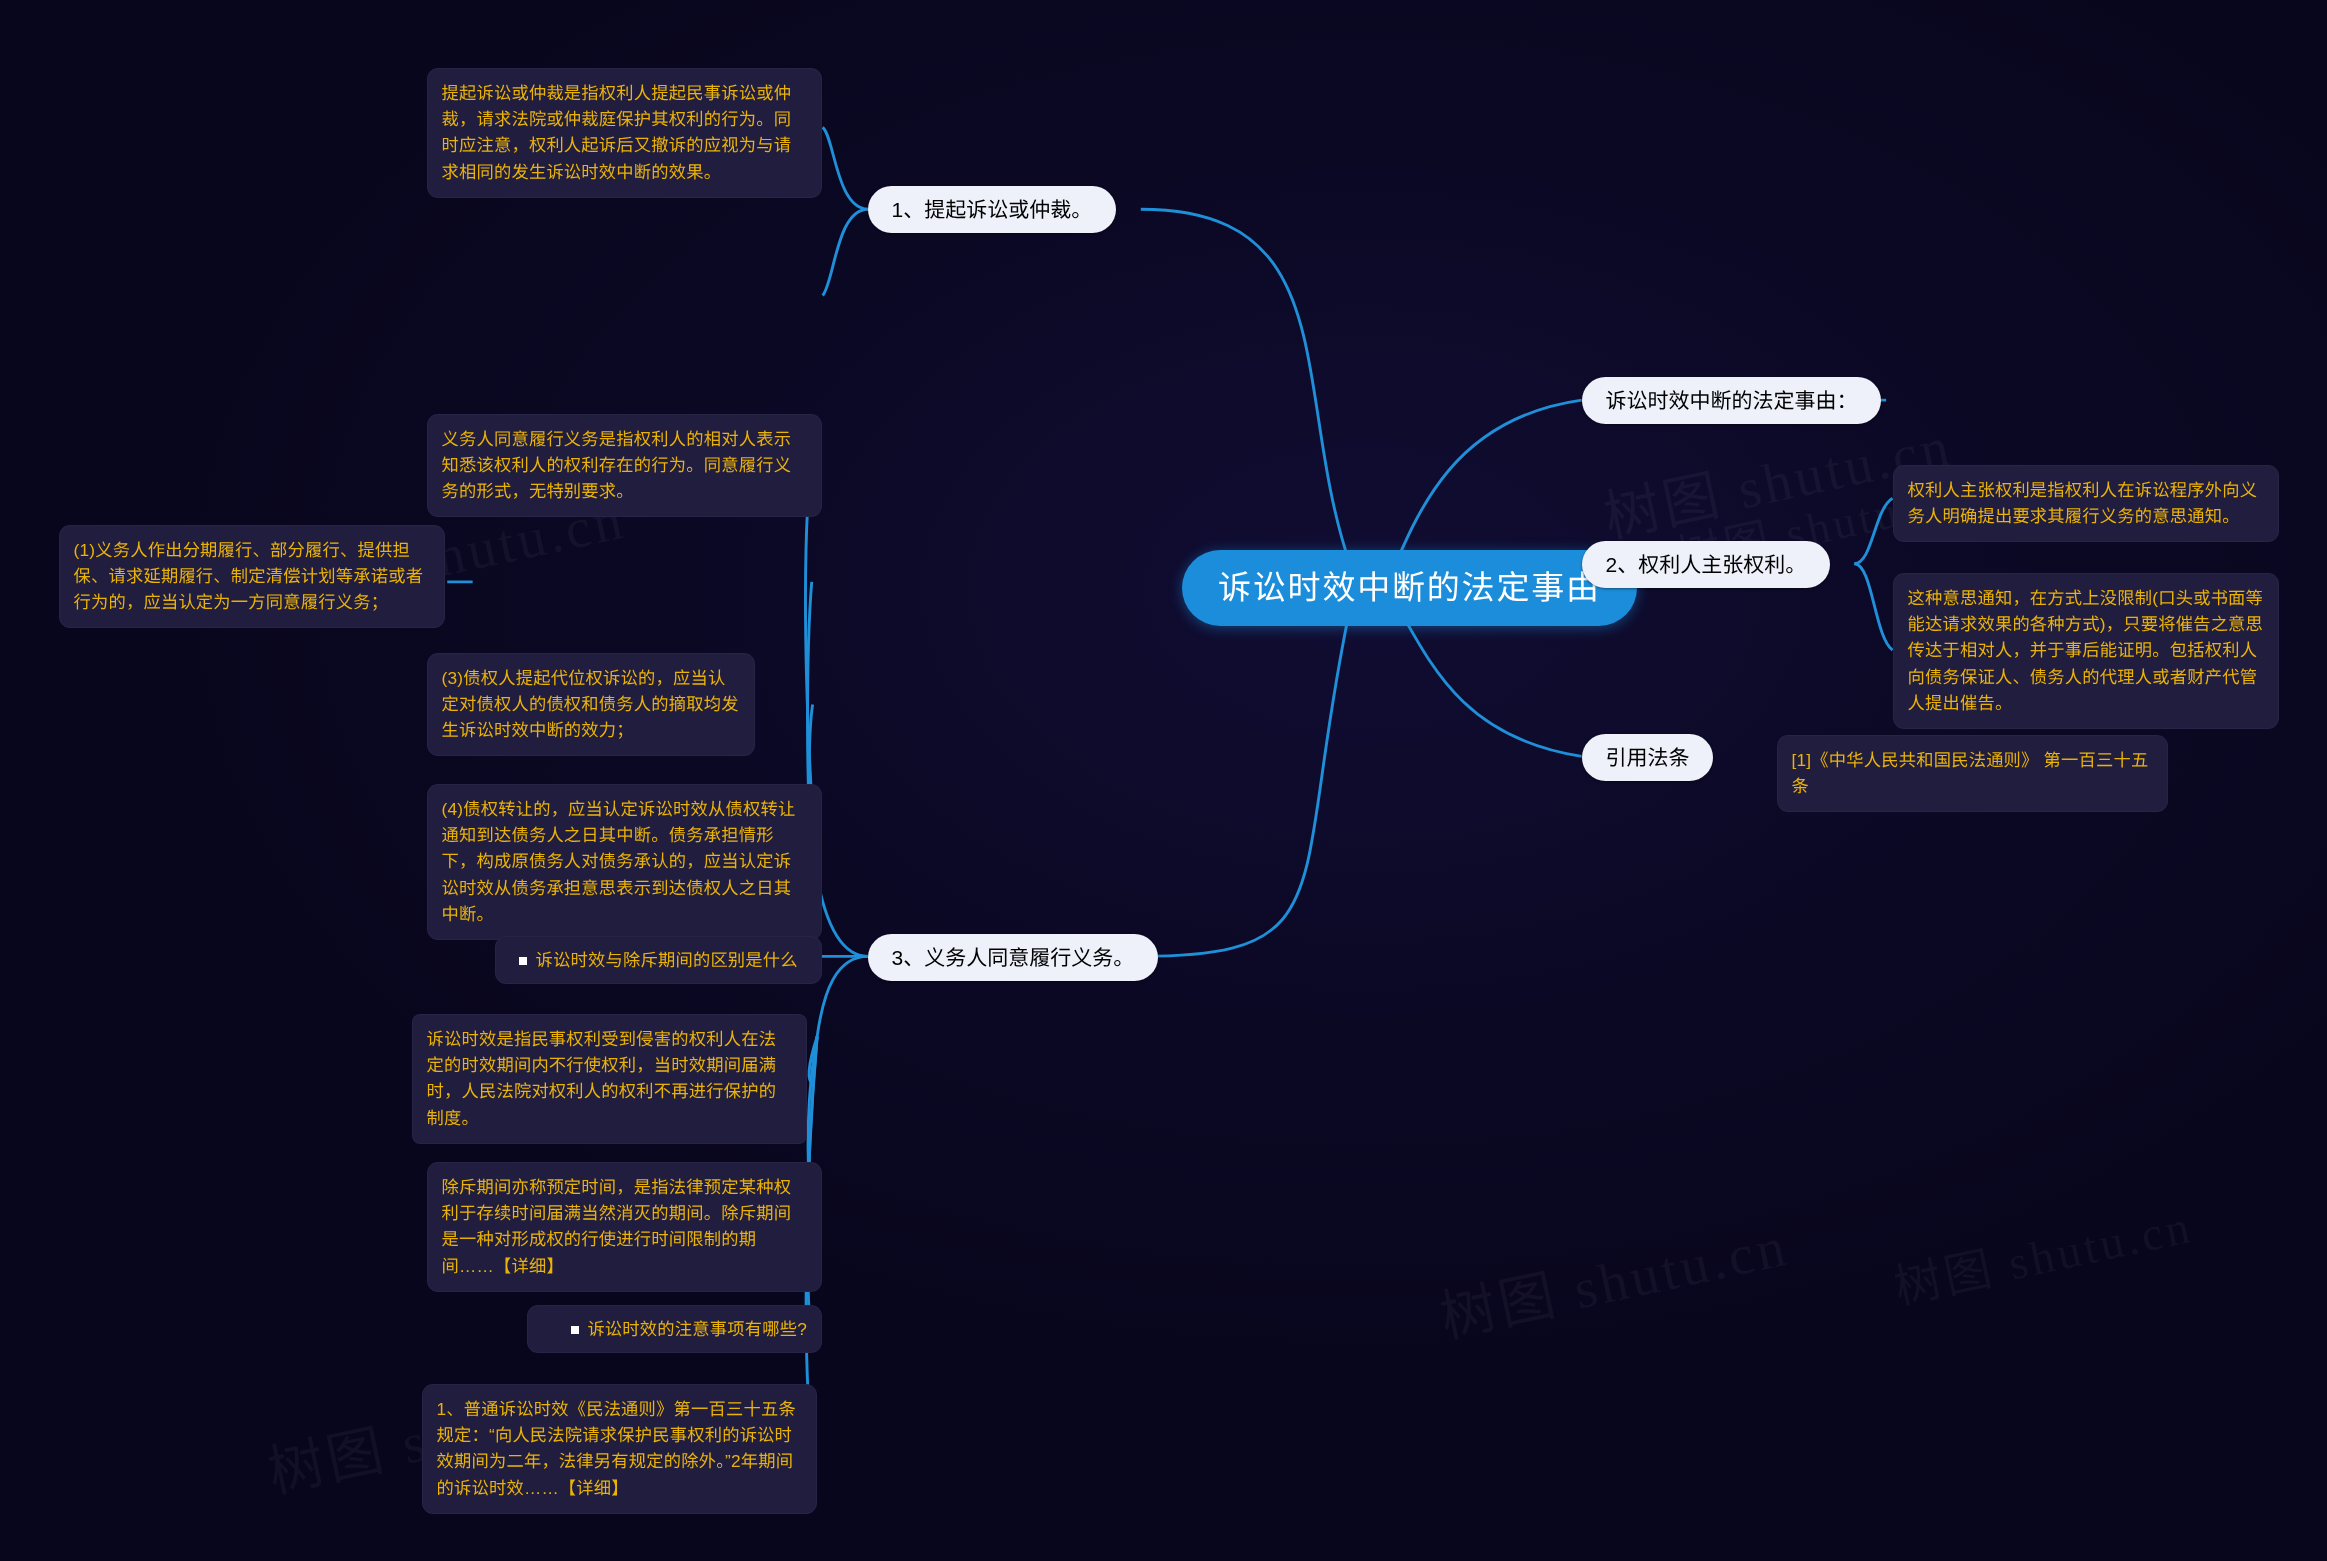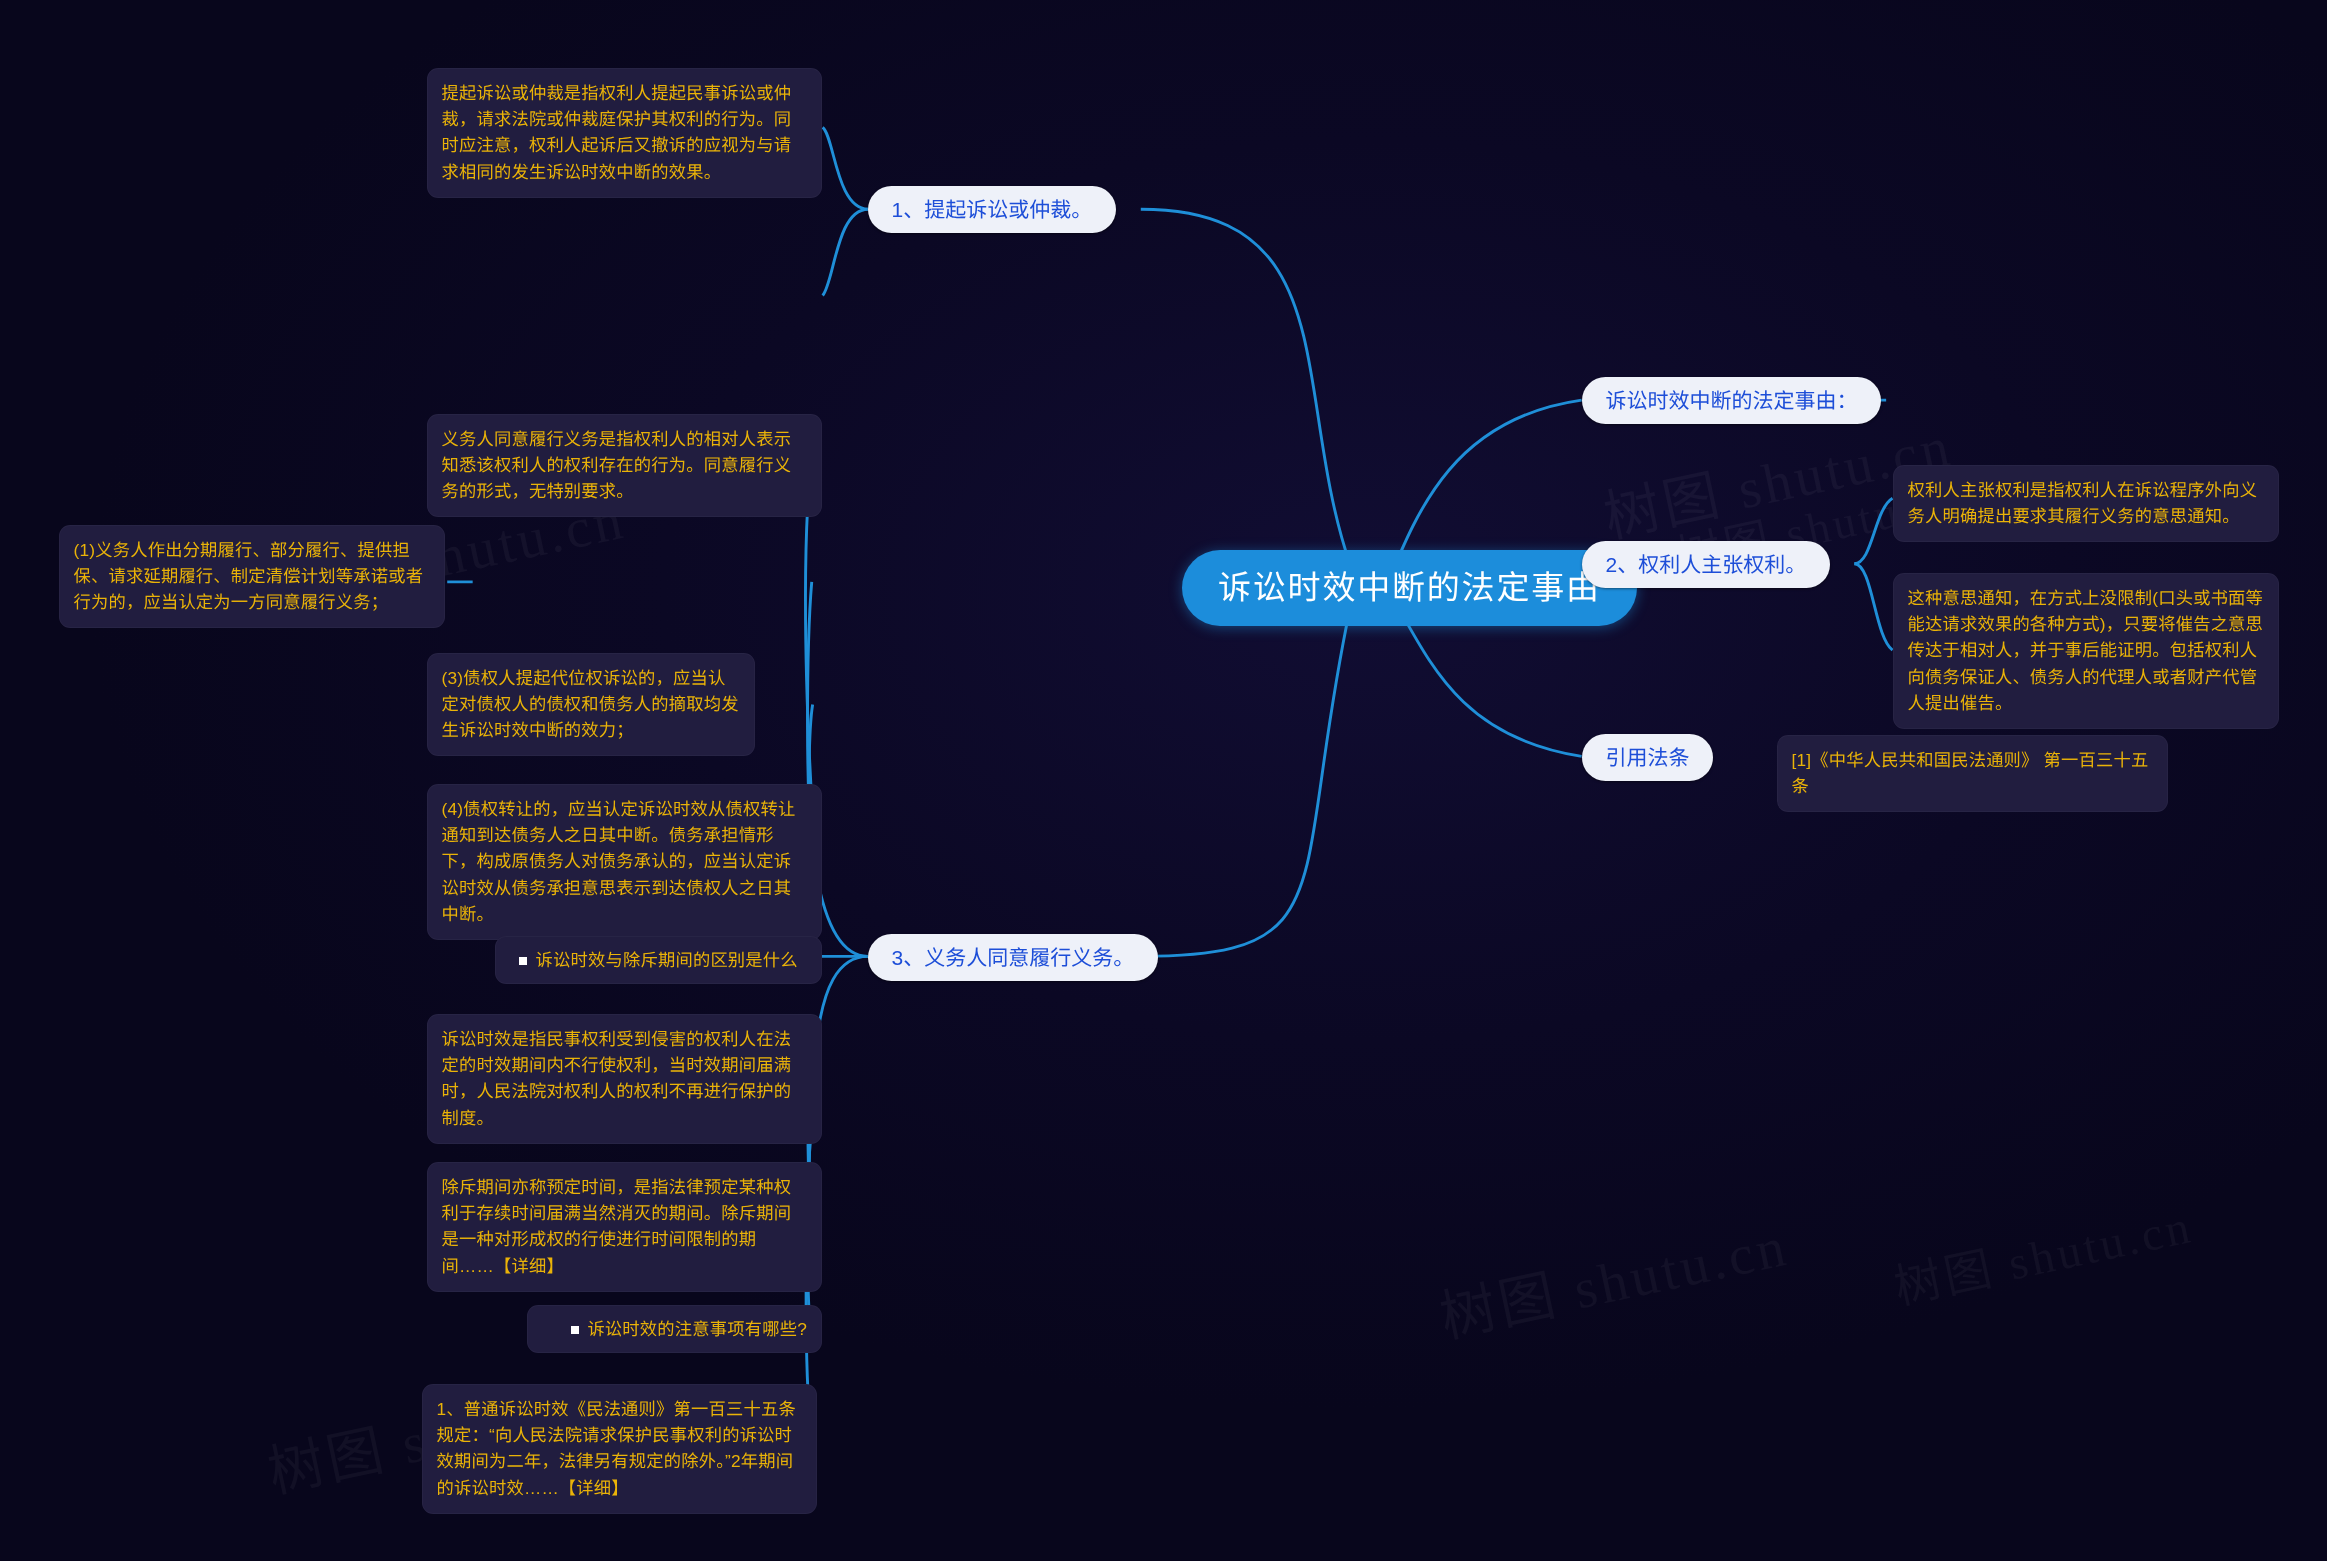--- a/index.html
+++ b/index.html
@@ -46,21 +46,21 @@
     padding:11.8px 14.5px 12.7px 14.5px;
     font-size:17.3px;
     line-height:1.52;
     letter-spacing:0.2px;
     box-shadow:0 0 0 0.9px rgba(255,255,255,0.03) inset;
   }
 
   
   .pill{
     background:#eef1f9;
-    color:#1d4ed8;
+    color:#000000;
     border-radius:31px;
     padding:11px 23.6px;
     font-size:21px;
     line-height:1.2;
     text-align:center;
     white-space:nowrap;
     box-shadow:0 0.9px 2.7px rgba(0,0,0,.45);
   }
 
   
@@ -162,21 +162,21 @@
 
 
   <div class="node card" style="left:427px;top:653px;width:328px;">(3)债权人提起代位权诉讼的，应当认定对债权人的债权和债务人的摘取均发生诉讼时效中断的效力；</div>
 
   <div class="node card" style="left:427px;top:784px;width:395px;">(4)债权转让的，应当认定诉讼时效从债权转让通知到达债务人之日其中断。债务承担情形下，构成原债务人对债务承认的，应当认定诉讼时效从债务承担意思表示到达债权人之日其中断。</div>
 
   <div class="node card bullet" style="left:495px;top:936px;width:327px;">
     <span class="sq"></span><span>诉讼时效与除斥期间的区别是什么</span>
   </div>
 
-  <div class="node card" style="left:427px;top:1014px;width:395px;">诉讼时效是指民事权利受到侵害的权利人在法定的时效期间内不行使权利，当时效期间届满时，人民法院对权利人的权利不再进行保护的制度。</div>
+  <div class="node card" style="left:412px;top:1014px;width:395px;border-radius:8px;">诉讼时效是指民事权利受到侵害的权利人在法定的时效期间内不行使权利，当时效期间届满时，人民法院对权利人的权利不再进行保护的制度。</div>
 
   <div class="node card" style="left:427px;top:1162px;width:395px;">除斥期间亦称预定时间，是指法律预定某种权利于存续时间届满当然消灭的期间。除斥期间是一种对形成权的行使进行时间限制的期间……【详细】</div>
 
   <div class="node card bullet" style="left:527px;top:1305px;width:295px;padding-left:44px;">
     <span class="sq"></span><span>诉讼时效的注意事项有哪些?</span>
   </div>
 
   <div class="node card" style="left:422px;top:1384px;width:395px;">1、普通诉讼时效《民法通则》第一百三十五条规定：“向人民法院请求保护民事权利的诉讼时效期间为二年，法律另有规定的除外。”2年期间的诉讼时效……【详细】</div>
 
   <div class="node card" style="left:1893px;top:465px;width:386px;">权利人主张权利是指权利人在诉讼程序外向义务人明确提出要求其履行义务的意思通知。</div>

